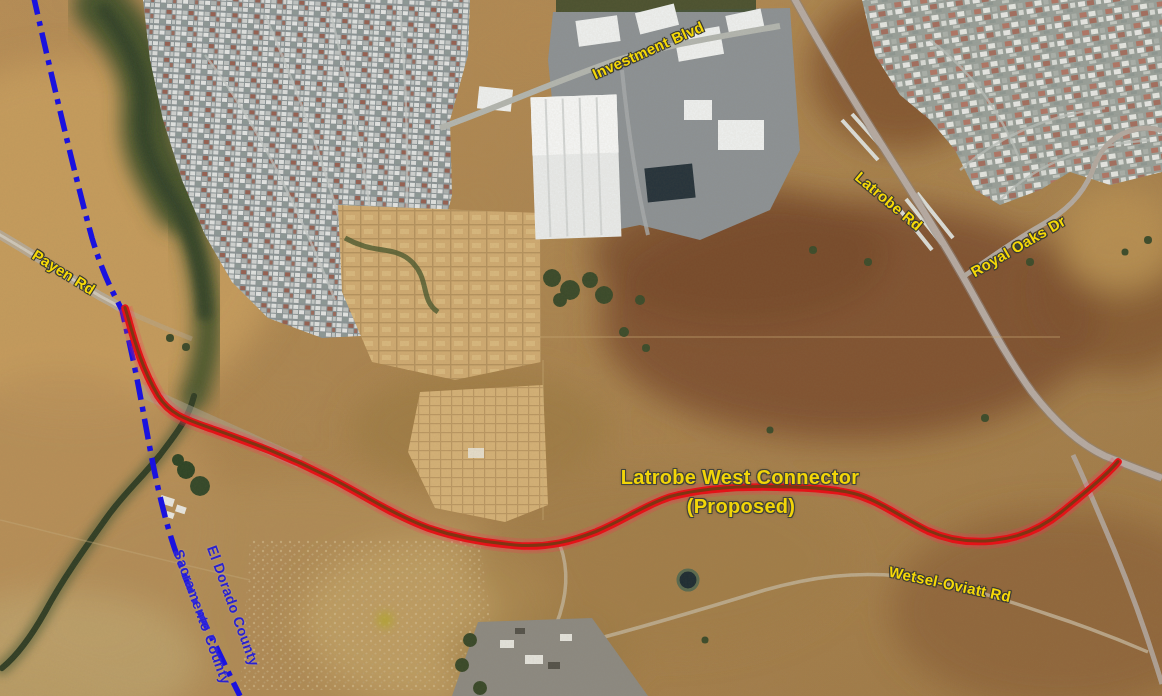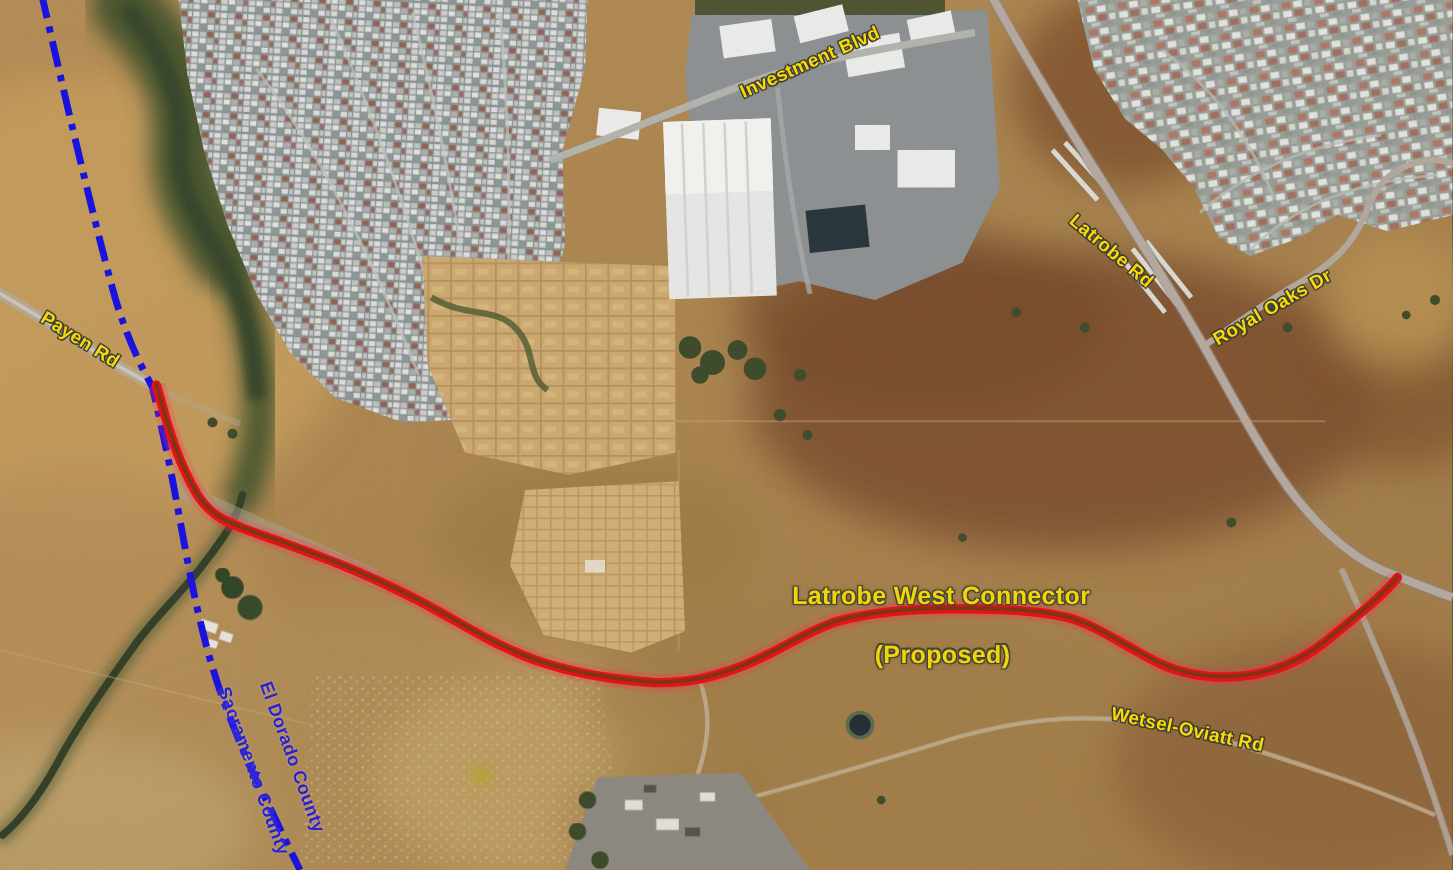--- a/index.html
+++ b/index.html
@@ -14,21 +14,20 @@
     transform-origin:center center;pointer-events:none;
     letter-spacing:.3px;line-height:1;
   }
   .road-lbl{
     font-size:15px;color:#f6d907;
     text-shadow:-1px -1px 0 #3c3c34,1px -1px 0 #3c3c34,-1px 1px 0 #3c3c34,1px 1px 0 #3c3c34,0 0 2px #2a2a22;
   }
   .route-lbl{
     font-size:20px;color:#f2d508;
     text-shadow:-1px -1px 0 #45453a,1px -1px 0 #45453a,-1px 1px 0 #45453a,1px 1px 0 #45453a,0 0 3px #33332a;
-    margin-left:13px;
   }
   .county-lbl{
     font-size:14.5px;color:#2a22cf;
     text-shadow:0 0 2px rgba(235,235,245,.35);
   }
 </style>
 </head>
 <body>
 
 <div id="stage">
@@ -294,19 +293,19 @@
 <div class="map-label road-lbl" style="left:648px;top:50px;transform:translate(-50%,-50%) rotate(-24deg);">Investment Blvd</div>
 
 <div class="map-label road-lbl" style="left:889px;top:201px;transform:translate(-50%,-50%) rotate(40deg);">Latrobe Rd</div>
 
 <div class="map-label road-lbl" style="left:1018px;top:246px;transform:translate(-50%,-50%) rotate(-30deg);">Royal Oaks Dr</div>
 
 <div class="map-label road-lbl" style="left:950px;top:584px;transform:translate(-50%,-50%) rotate(12deg);">Wetsel-Oviatt Rd</div>
 
 <div class="map-label route-lbl" style="left:740px;top:477px;transform:translate(-50%,-50%);">Latrobe West Connector</div>
 
-<div class="map-label route-lbl" style="left:741px;top:524px;transform:translate(-50%,-50%);">(Proposed)</div>
+<div class="map-label route-lbl" style="left:741px;top:506px;transform:translate(-50%,-50%);">(Proposed)</div>
 
 <div class="map-label county-lbl" style="left:233px;top:606px;transform:translate(-50%,-50%) rotate(70deg);">El Dorado County</div>
 
 <div class="map-label county-lbl" style="left:202px;top:617px;transform:translate(-50%,-50%) rotate(70deg);">Sacramento County</div>
 
 </div>
 
 </body></html>

